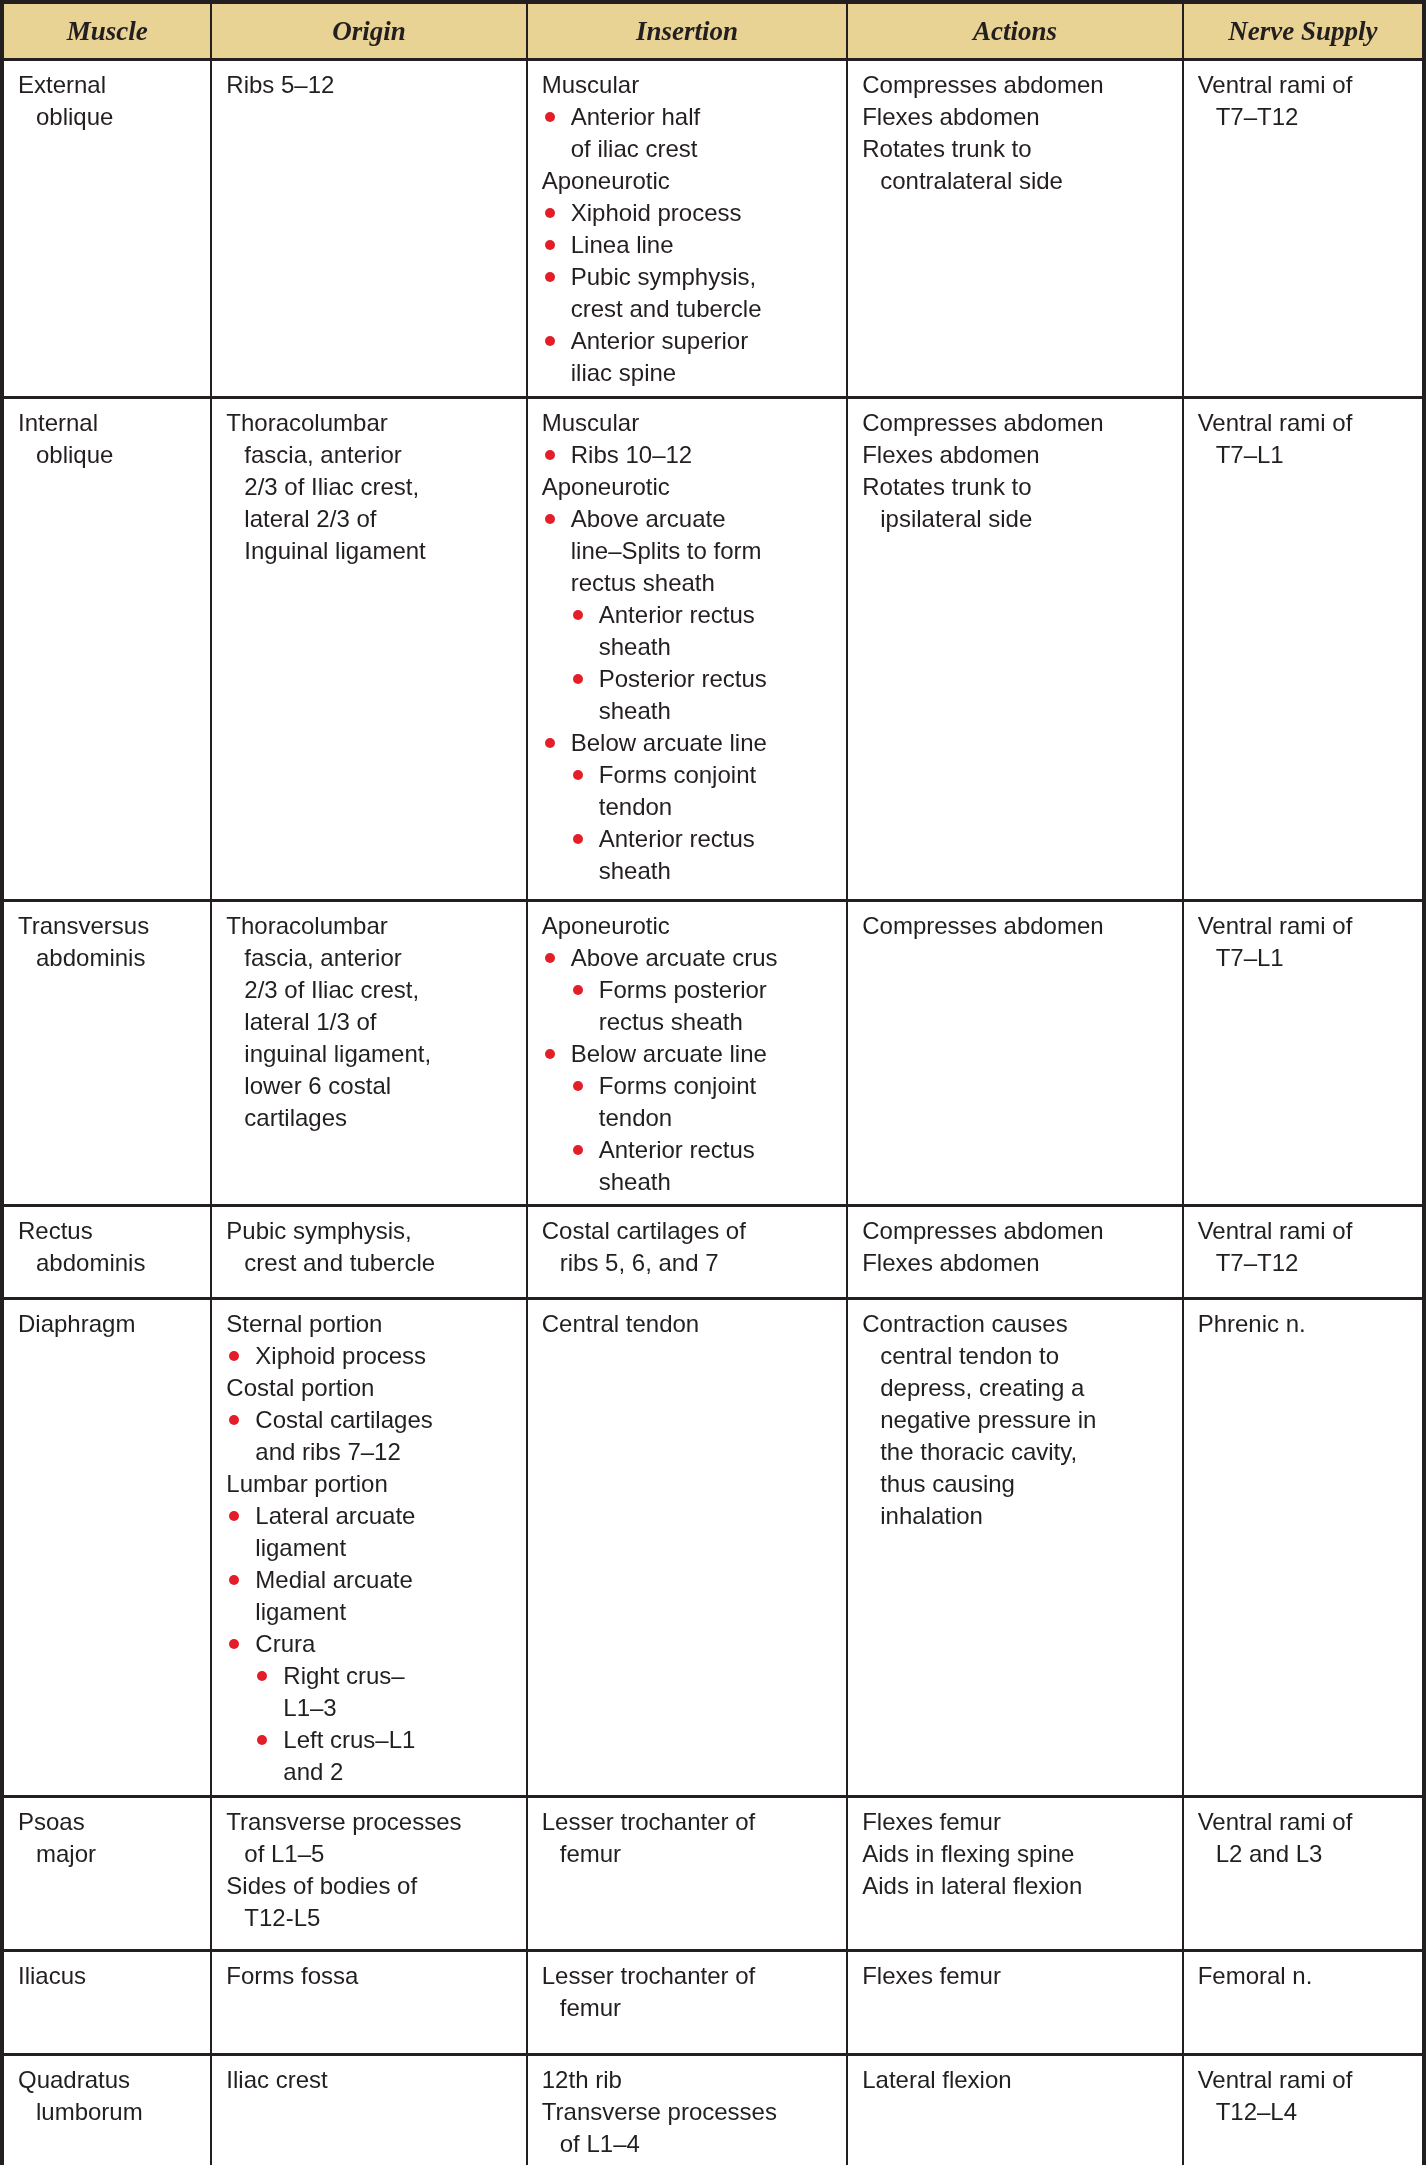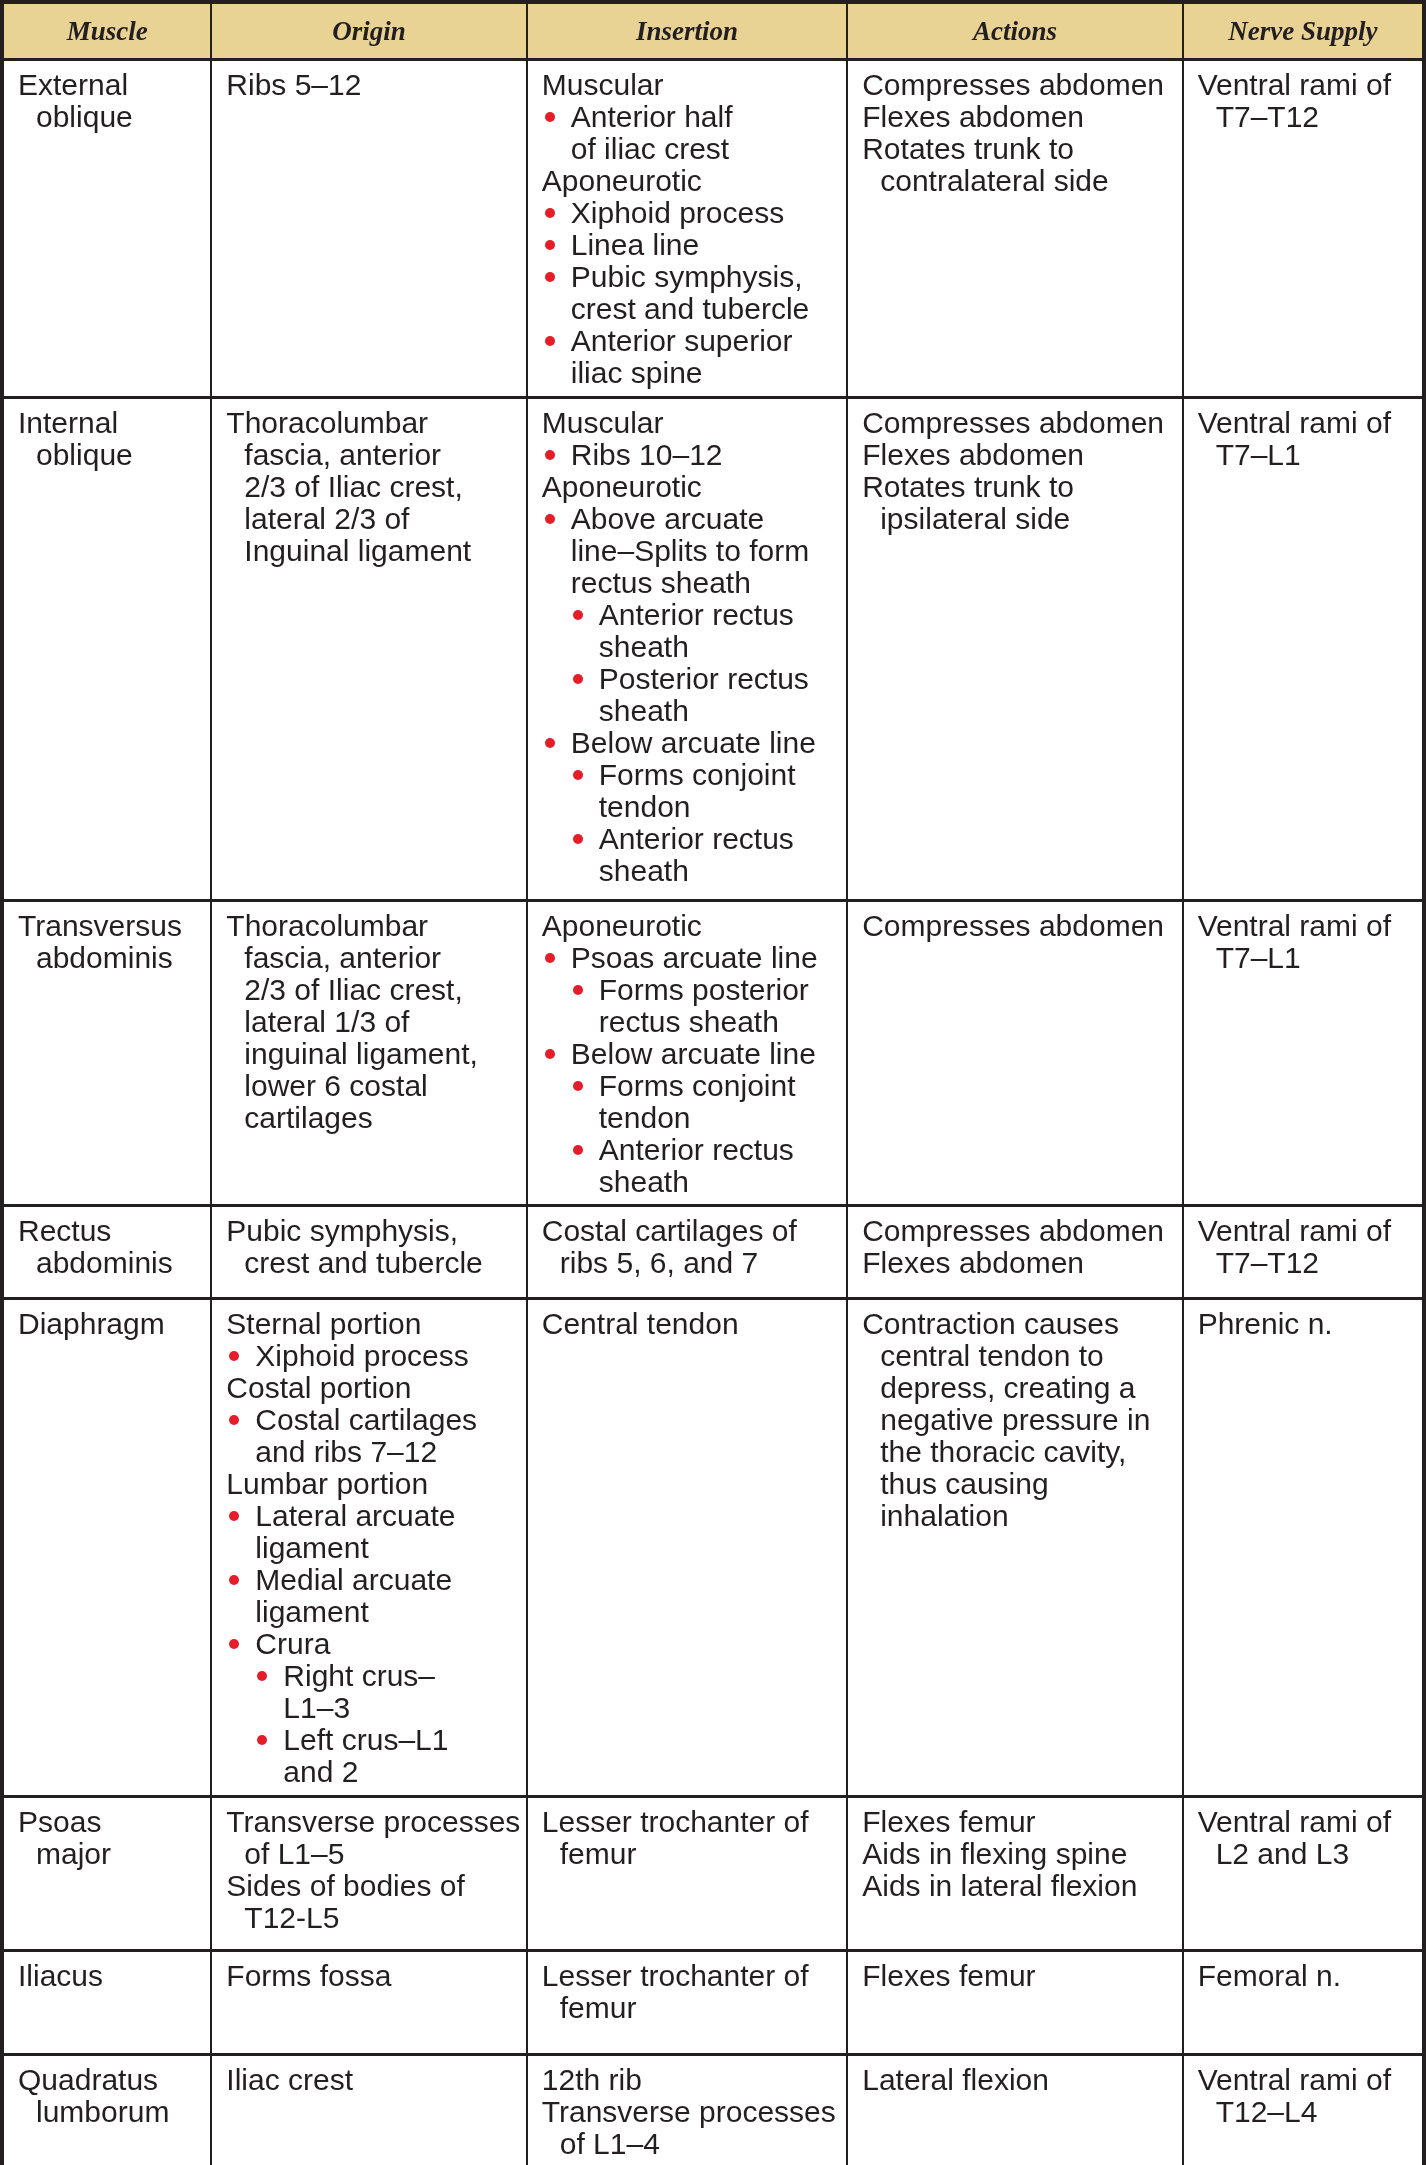--- a/index.html
+++ b/index.html
@@ -31,21 +31,21 @@
     border:2px solid var(--border);
     border-bottom-width:3px;
     padding:2px 4px;
     font-style:italic;
   }
   td{
     border:2px solid var(--border);
     border-bottom-width:3px;
     vertical-align:top;
     padding:8px 4px 6px 14px;
-    font-size:30px;
+    font-size:24px;
     line-height:32px;
   }
   .item{margin:0;}
   .item.p .txt{
     display:block;
     white-space:pre-wrap;
     padding-left:18px;
     text-indent:-18px;
   }
   .item.b1,.item.b2{display:flex;align-items:flex-start;}
@@ -236,21 +236,21 @@
 lower 6 costal
 cartilages</span>
           </div>
         </td>
         <td>
           <div class="item p">
             <span class="txt">Aponeurotic</span>
           </div>
           <div class="item b1">
             <span class="dot"></span>
-            <span class="txt">Psoas arcuate line</span>
+            <span class="txt">Above arcuate crus</span>
           </div>
           <div class="item b2">
             <span class="dot"></span>
             <span class="txt">Forms posterior
 rectus sheath</span>
           </div>
           <div class="item b1">
             <span class="dot"></span>
             <span class="txt">Below arcuate line</span>
           </div>

